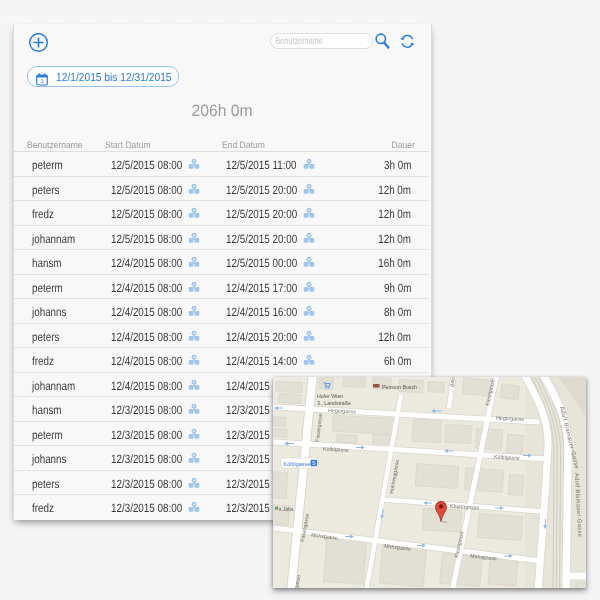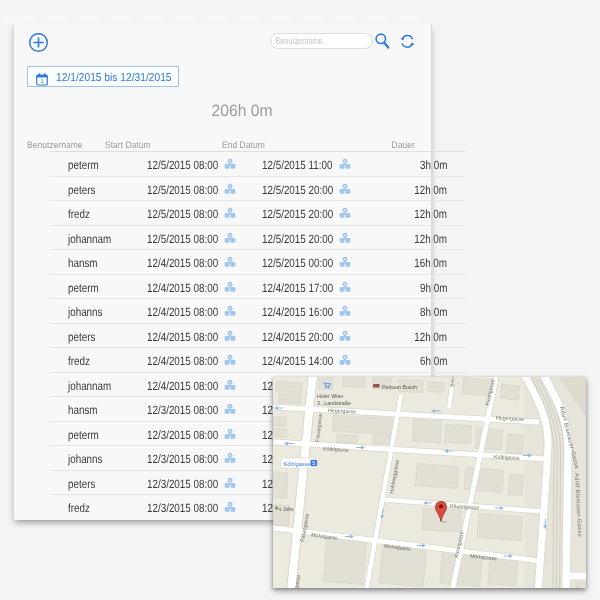--- a/index.html
+++ b/index.html
@@ -11,33 +11,33 @@
     border-left:1px solid #dadada;border-right:1px solid #dadada;
     box-shadow:0 4px 7px -2px rgba(0,0,0,0.42);text-decoration:underline;}
   .plusbtn{position:absolute;left:14px;top:9px;}
   .search{position:absolute;left:256px;top:9px;width:103px;height:16px;background:#fff;
     border:1px solid #dddddd;border-radius:8px;box-sizing:border-box;}
   .search span{display:block;color:#c5c5ca;opacity:0.999;font-size:10px;line-height:14px;padding-left:6px;
     transform:scaleX(0.73) rotate(0.03deg);transform-origin:left center;white-space:nowrap;}
   .sicon{position:absolute;left:360px;top:7px;}
   .ricon{position:absolute;left:386px;top:10px;}
   .datebtn{position:absolute;left:13px;top:42px;width:152px;height:21px;border:1px solid #9fc2ea;
-    border-radius:1px;box-sizing:border-box;background:#fcfdfe;}
+    border-radius:10px;box-sizing:border-box;background:#fcfdfe;}
   .datebtn .cal{position:absolute;left:8px;top:4.5px;}
   .datebtn .txt{position:absolute;left:28px;top:4px;white-space:nowrap;opacity:0.999;
     color:#2b7ad4;font-size:11.5px;transform:scaleX(0.89) rotate(0.03deg);transform-origin:left center;}
-  .total{position:absolute;left:0;top:77px;width:417px;text-align:center;color:#9c9c9c;font-size:16.5px;opacity:0.999;margin-left:20px;}
+  .total{position:absolute;left:0;top:77px;width:417px;text-align:center;color:#9c9c9c;font-size:16.5px;opacity:0.999;}
   .total span{display:inline-block;transform:scaleX(0.95) rotate(0.03deg);transform-origin:center;}
   .thead{position:absolute;left:0;top:114px;width:415px;height:14px;color:#9b9ba1;font-size:9.5px;line-height:14px;opacity:0.999;}
   .thead span{display:block;position:absolute;transform:scaleX(0.9) rotate(0.03deg);white-space:nowrap;}
   .thead .c1{left:13px;transform-origin:left center;}
   .thead .c2{left:91px;transform-origin:left center;}
   .thead .c3{left:208px;transform-origin:left center;}
   .thead .c4{right:14px;transform-origin:right center;}
-  .tbl{position:absolute;left:0;top:127px;width:415px;opacity:0.999;margin-left:36px;}
+  .tbl{position:absolute;left:0;top:127px;width:415px;opacity:0.999;}
   .row{position:relative;height:24.5px;border-top:1px solid #e4e4e4;box-sizing:border-box;
     font-size:12px;color:#3b3b3b;}
   .row:first-child{border-top:1px solid #dedede;}
   .row span{position:absolute;top:6px;display:block;transform:scaleX(0.82) rotate(0.03deg);white-space:nowrap;}
   .ru{left:18px;transform-origin:left center;}
   .rs{left:97px;transform-origin:left center;}
   .re{left:212px;transform-origin:left center;}
   .rd{right:18px;transform-origin:right center;}
   .rico{position:absolute;top:6px;width:12px;height:12px;}
   .i1{left:174px;}

